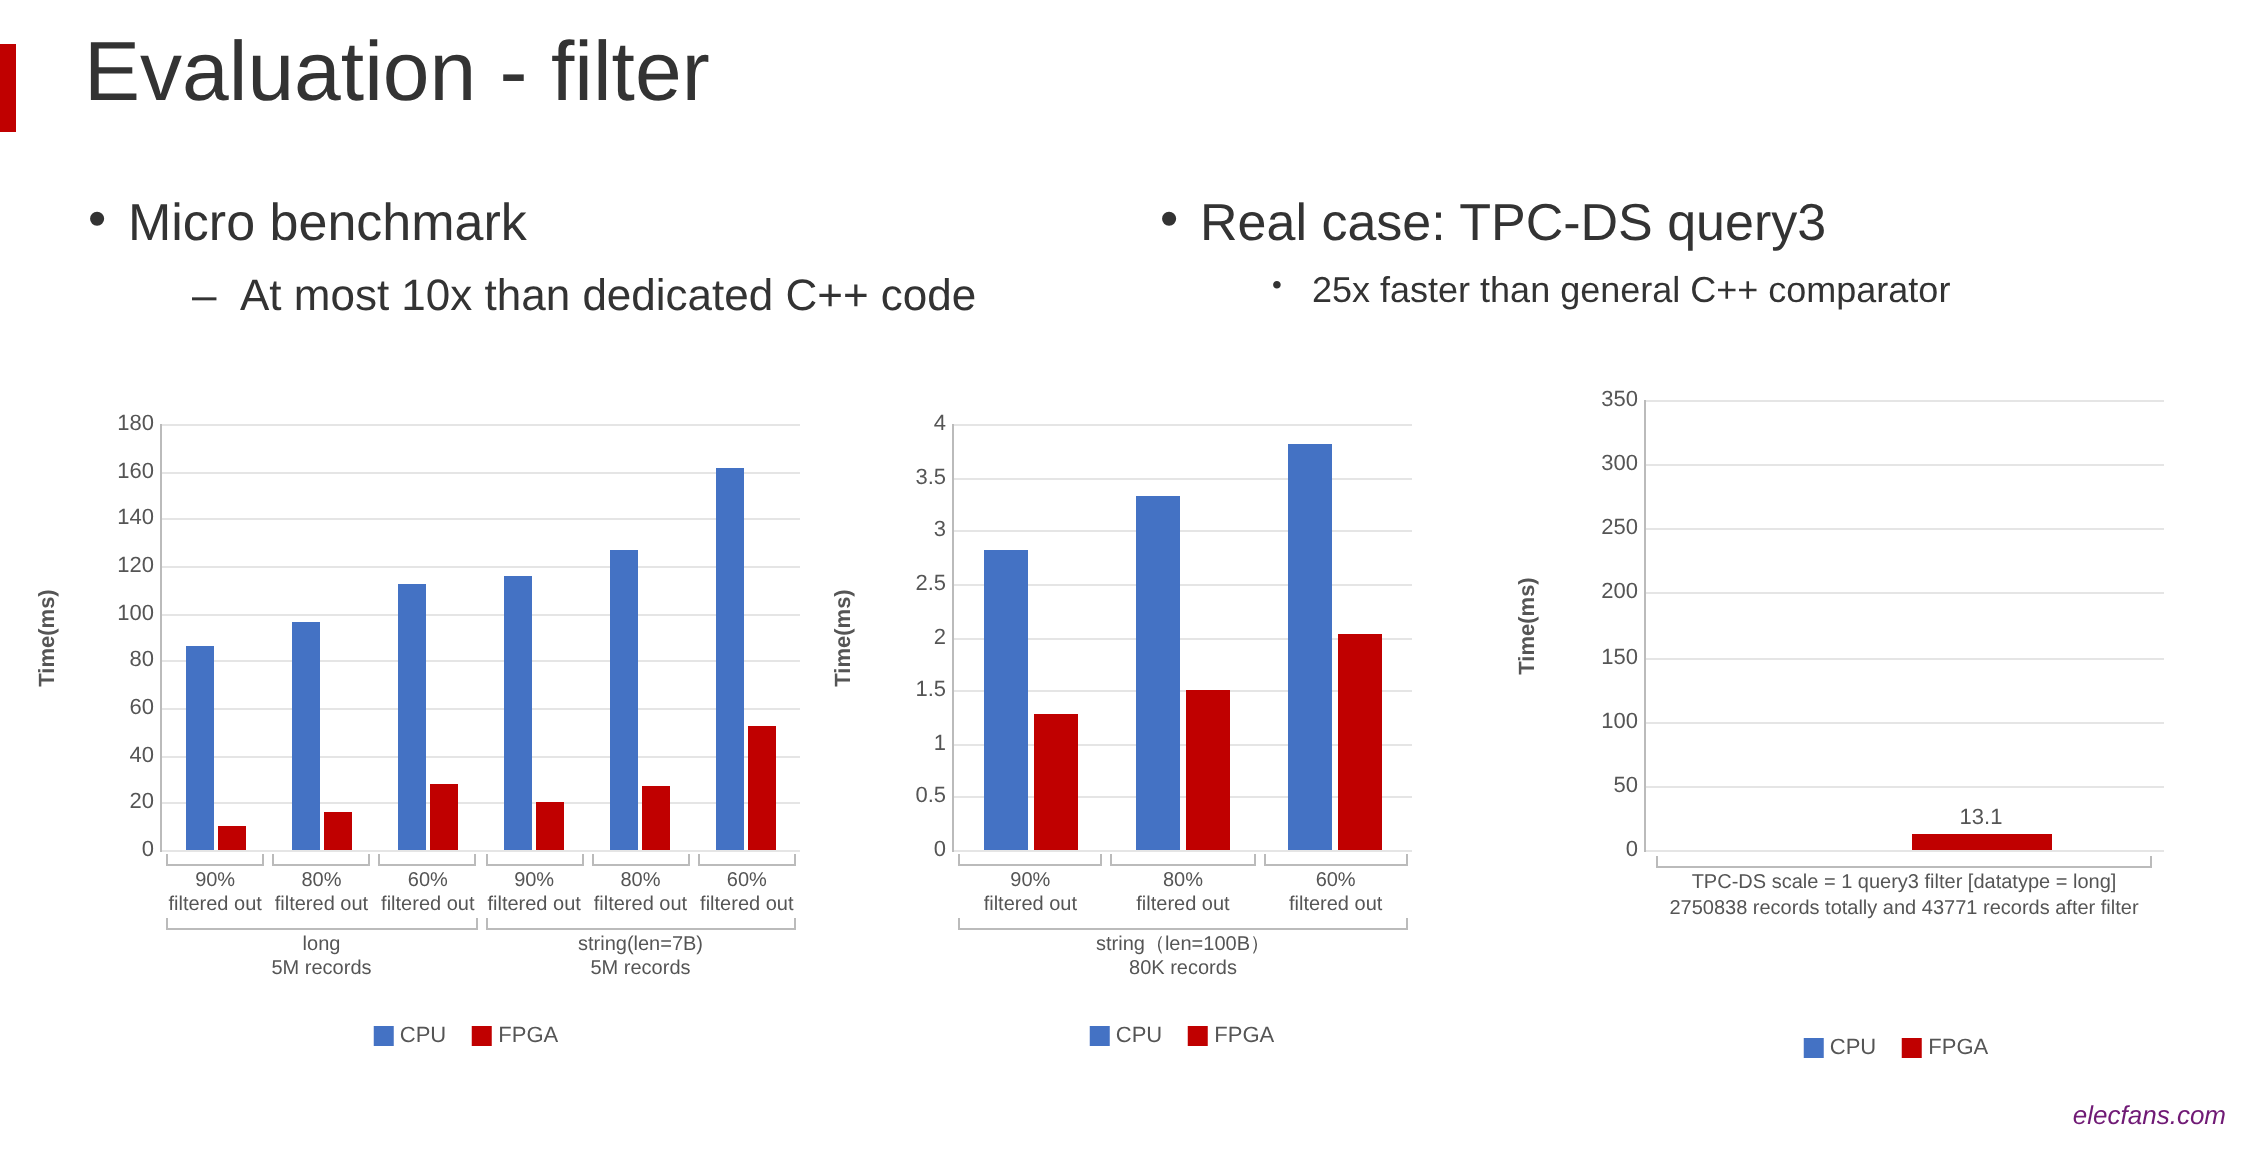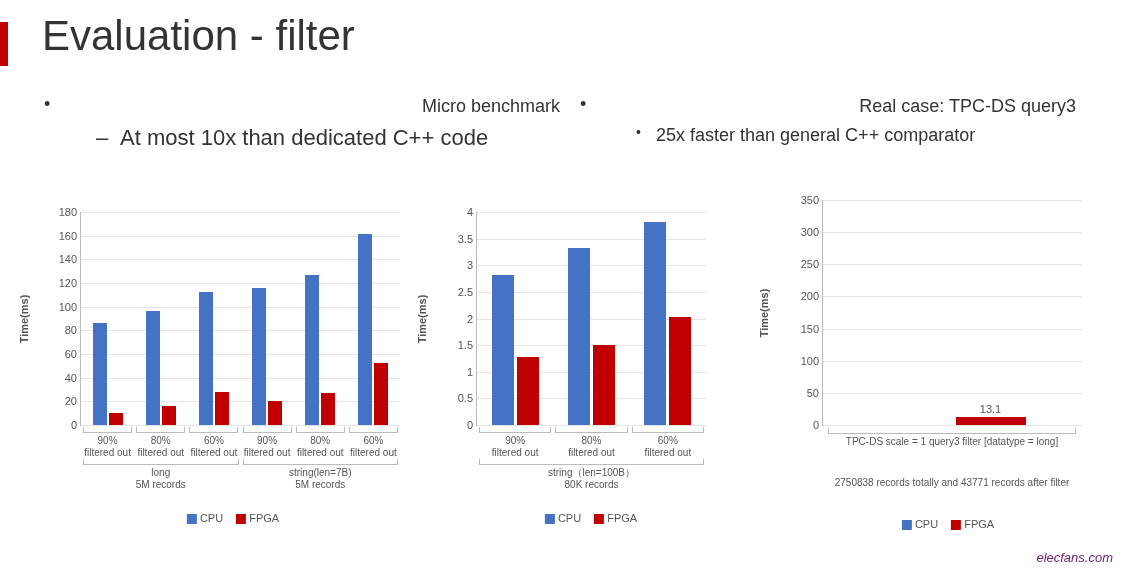--- a/index.html
+++ b/index.html
@@ -29,25 +29,24 @@
     position: absolute;
     left: 40px; top: 96px;
     width: 520px;
   }
   .col-right {
     position: absolute;
     left: 576px; top: 96px;
     width: 500px;
   }
   .bullet-main {
-    font-size: 18px;
+    font-size: 26px;
     margin-bottom: 8px;
     padding-left: 24px;
     position: relative;
-    text-align: right;
   }
   .bullet-main::before {
     content: "•";
     position: absolute; left: 4px; top: -2px;
     color: #333;
   }
   .bullet-sub {
     font-size: 22px;
     padding-left: 80px;
     position: relative;
@@ -342,21 +341,21 @@
       <div class="y-tick" style="top: 32.1429px;">300</div>
       <div class="grid-line" style="top: 0px;"></div>
       <div class="y-tick" style="top: 0px;">350</div>
       <div class="bar fpga" style="width: 70px; left: 132.5px; height: 8.42143px; margin-top: 16px;">
         <div class="bar-label">13.1</div>
       </div>
     </div>
   <div id="x3" style="position:absolute; left:30px; width:260px; top:226px;">
       <div class="bracket" style="border-left: 1px solid rgb(187, 187, 187); border-right: 1px solid rgb(187, 187, 187); border-bottom: 1px solid rgb(187, 187, 187); height: 6px; margin: 2px 6px;"></div>
       <div style="text-align: center; font-size: 10px; color: rgb(85, 85, 85); line-height: 1.25;">TPC-DS scale = 1 query3 filter [datatype = long]</div>
-      <div style="text-align: center; font-size: 10px; color: rgb(85, 85, 85); line-height: 1.25; margin-top: 28px;">2750838 records totally and 43771 records after filter</div>
+      <div style="text-align: center; font-size: 10px; color: rgb(85, 85, 85); line-height: 1.25;">2750838 records totally and 43771 records after filter</div>
     </div>
   <div id="legend3" class="legend" style="top:318px;">
     <span class="sw cpu"></span><span>CPU</span>
     <span class="sw fpga"></span><span>FPGA</span>
   </div>
 </div>
 
 <div class="watermark">elecfans.com</div>
 
 </body></html>

